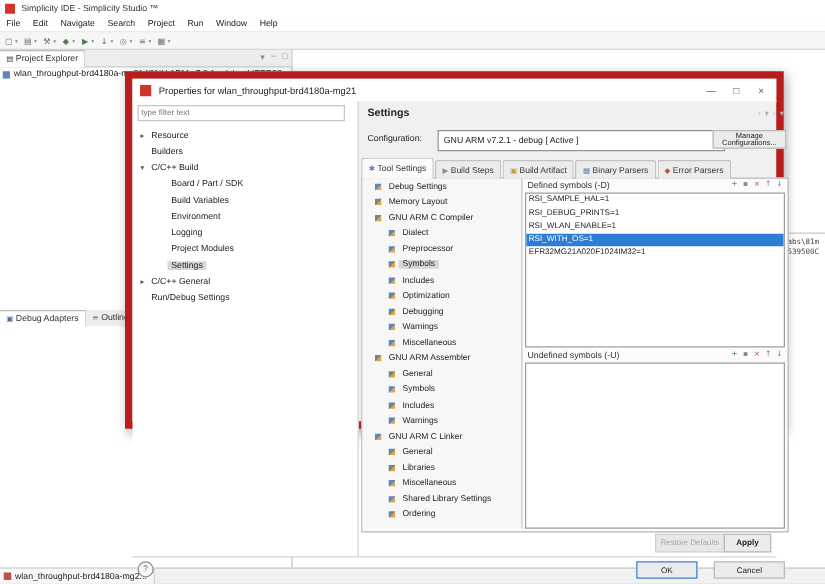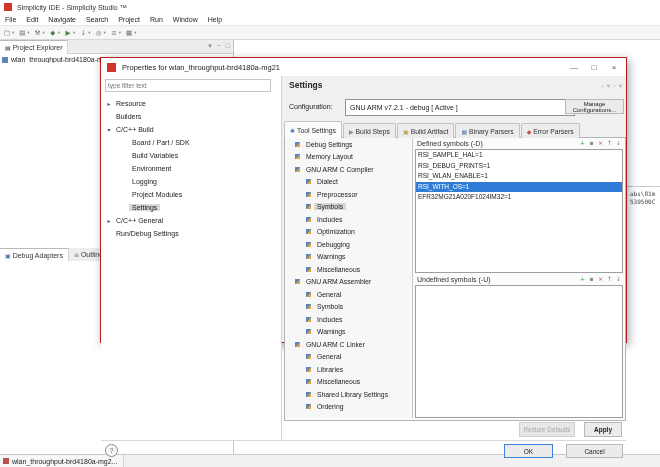--- a/index.html
+++ b/index.html
@@ -28,21 +28,21 @@
   .da-strip{left:0;top:248px;width:234px;height:13px;}
   .da-content{left:0;top:261px;width:234px;height:193px;background:#fff;border-right:1px solid #c6c6c6;}
   
   .editor{left:234px;top:40px;width:426px;height:414px;background:#fff;}
   .ed-div{left:234px;top:186px;width:426px;height:1px;background:#c9c9c9;}
   .ed-frag{left:630px;top:190px;width:30px;font-family:"DejaVu Sans Mono",monospace;font-size:6px;color:#444;line-height:8px;white-space:nowrap;overflow:hidden;}
   .bottombar{left:0;top:454px;width:660px;height:13px;background:#f1f1f1;border-top:1px solid #c9c9c9;display:flex;align-items:center;}
   .bb-tab{display:inline-flex;align-items:center;gap:3px;height:13px;padding:0 6px 0 3px;border-right:1px solid #d2d2d2;background:#f7f7f7;white-space:nowrap;}
   .bb-ico{width:6px;height:6px;}
   
-  .dialog{left:100px;top:57px;width:527px;height:286px;background:#f0f0f0;border:1px solid #b91c1c;box-shadow:2px 3px 9px rgba(0,0,0,.35);}
+  .dialog{left:100px;top:57px;width:527px;height:286px;background:#f0f0f0;border:6px solid #b91c1c;box-shadow:2px 3px 9px rgba(0,0,0,.35);}
   .dlg-title{position:absolute;left:0;top:0;width:100%;height:18px;background:#fff;display:flex;align-items:center;border-bottom:1px solid #ececec;}
   .dlg-icon{width:9px;height:9px;margin:0 6px;background:#d0342c;}
   .dlg-title-text{font-size:7.5px;color:#222;}
   .dlg-ctrls{position:absolute;right:2px;top:0;height:18px;display:flex;}
   .dlg-ctrl{width:20px;height:18px;display:inline-flex;align-items:center;justify-content:center;color:#555;font-size:8px;}
   .leftpane{position:absolute;left:0;top:18px;width:180px;height:364px;background:#fff;border-right:1px solid #d2d2d2;}
   .filter{position:absolute;left:4px;top:3px;width:166px;height:13px;border:1px solid #c6c6c6;font-family:"Liberation Sans",sans-serif;font-size:6.5px;color:#555;padding:0 2px;box-sizing:border-box;background:#fff;}
   .navtree{position:absolute;left:0;top:21px;width:100%;}
   .row{height:13px;display:flex;align-items:center;white-space:nowrap;padding-left:4px;}
   .row.ind1{padding-left:20px;}

